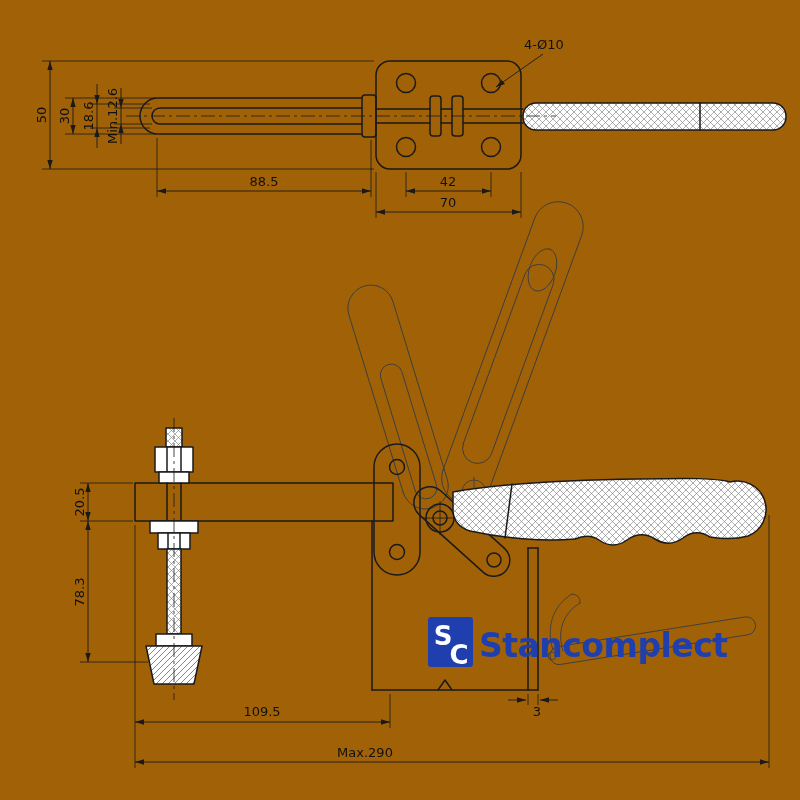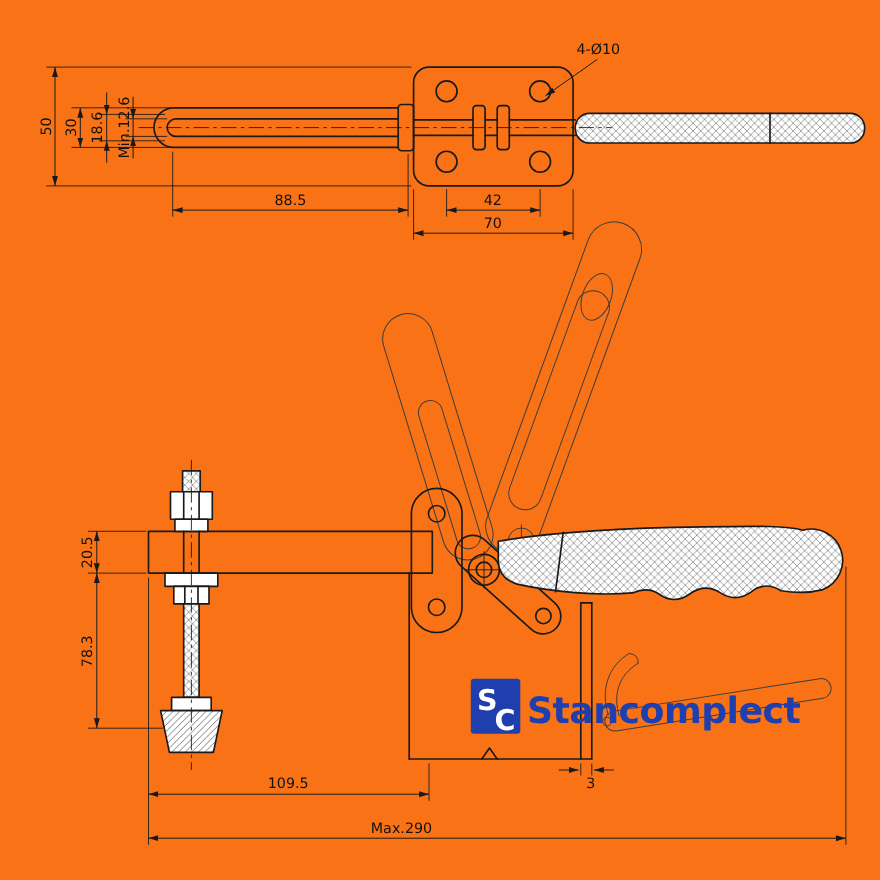--- a/index.html
+++ b/index.html
@@ -1,16 +1,16 @@
 <!DOCTYPE html>
 <html><head>
 <meta charset="utf-8">
 <style>
   html,body{margin:0;padding:0;background:#ffffff;}
-  .stage{width:800px;height:800px;background:#f97316;position:relative;overflow:hidden;}
+  .stage{width:800px;height:800px;background:#a16207;position:relative;overflow:hidden;}
   svg{display:block;}
   svg text{font-family:"DejaVu Sans","Liberation Sans",sans-serif;}
   .ol{fill:none;stroke:#1a1a1a;stroke-width:1.5;stroke-linejoin:round;stroke-linecap:round;}
   .olw{fill:#ffffff;stroke:#1a1a1a;stroke-width:1.5;stroke-linejoin:round;}
   .ext{fill:none;stroke:#1a1a1a;stroke-width:0.8;}
   .dim{fill:none;stroke:#1a1a1a;stroke-width:0.9;}
   .cl{fill:none;stroke:#1a1a1a;stroke-width:0.8;stroke-dasharray:14 4 3 4;}
   .ph{fill:none;stroke:#3d3d3d;stroke-width:0.9;stroke-linejoin:round;stroke-linecap:round;}
   .lbl{font-size:13px;fill:#111111;}
   .white{fill:#ffffff;stroke:none;}

